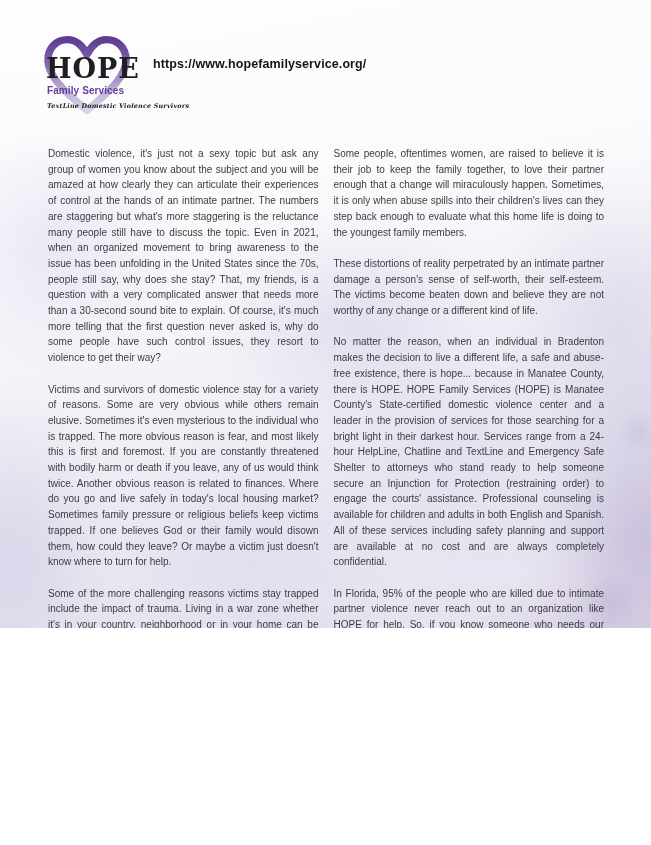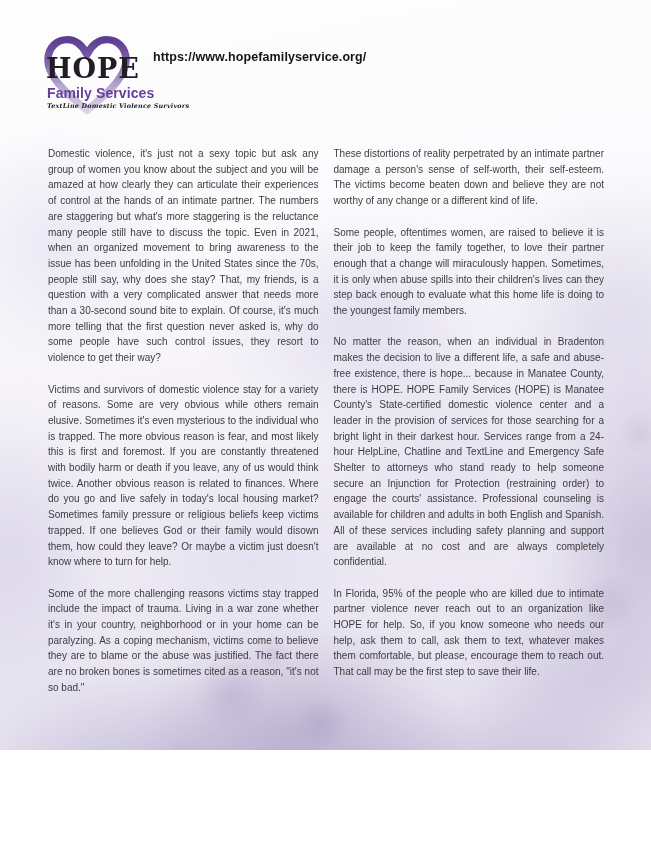--- a/index.html
+++ b/index.html
@@ -3,21 +3,21 @@
 <meta charset="utf-8">
 <style>
   html, body { margin: 0; padding: 0; }
   body {
     width: 651px; height: 845px;
     font-family: "Liberation Sans", sans-serif;
     background: #ffffff;
   }
   .page {
     position: relative;
-    width: 651px; height: 750px;
+    width: 651px; height: 628px;
     overflow: hidden;
     background: linear-gradient(170deg, #fefefe 0%, #fbfafc 30%, #f3f0f7 58%, #eae6f2 82%, #e6e1ef 100%);
   }
   
   .wash {
     position: absolute; inset: -45px;
     filter: blur(16px);
     background:
       radial-gradient(ellipse 230px 170px at 345px 790px, rgba(143,131,178,0.55), rgba(143,131,178,0) 72%),
       radial-gradient(ellipse 260px 185px at 185px 845px, rgba(155,144,189,0.50), rgba(155,144,189,0) 72%),
@@ -49,37 +49,38 @@
   .logo { position: absolute; left: 36px; top: 26px; width: 134px; height: 96px; }
   .logo svg { position: absolute; left: 4px; top: 9px; width: 94px; height: 80px; }
   .logo-hope {
     position: absolute; left: 10px; top: 29px;
     font-family: "DejaVu Serif", "Liberation Serif", serif;
     font-weight: 700; font-size: 27px; line-height: 1;
     letter-spacing: 1px; color: #221d25;
   }
   .logo-family {
     position: absolute; left: 11px; top: 60px;
-    font-weight: 700; font-size: 14px; line-height: 1;
+    font-weight: 700; font-size: 10px; line-height: 1;
     letter-spacing: 0.1px; color: #663d9e;
   }
   .logo-tagline {
     position: absolute; left: 11px; top: 77px;
     font-family: "DejaVu Serif", serif;
     font-style: italic; font-weight: 700;
     font-size: 6.4px; line-height: 1; color: #1b1b1b;
     letter-spacing: 0.2px; white-space: nowrap;
   }
   .title-block { position: absolute; left: 153px; top: 50px; }
   .page-title {
     margin: 0;
     font-size: 28px; font-weight: 300; line-height: 1.1;
     color: #58595b; letter-spacing: 0.4px;
   }
   .article-url {
+    margin-top: 7px;
     font-size: 12.5px; font-weight: 700;
     color: #151515; letter-spacing: 0.1px;
   }
   
   .content {
     position: absolute; left: 48px; top: 146px;
     width: 556px;
     display: flex; gap: 15px;
   }
   .col { width: 271px; }
@@ -134,22 +135,22 @@
     </div>
   </header>
 
   <main class="content">
     <div class="col">
       <p>Domestic violence, it's just not a sexy topic but ask any group of women you know about the subject and you will be amazed at how clearly they can articulate their experiences of control at the hands of an intimate partner. The numbers are staggering but what's more staggering is the reluctance many people still have to discuss the topic. Even in 2021, when an organized movement to bring awareness to the issue has been unfolding in the United States since the 70s, people still say, why does she stay? That, my friends, is a question with a very complicated answer that needs more than a 30-second sound bite to explain. Of course, it's much more telling that the first question never asked is, why do some people have such control issues, they resort to violence to get their way?</p>
       <p>Victims and survivors of domestic violence stay for a variety of reasons. Some are very obvious while others remain elusive. Sometimes it's even mysterious to the individual who is trapped. The more obvious reason is fear, and most likely this is first and foremost. If you are constantly threatened with bodily harm or death if you leave, any of us would think twice. Another obvious reason is related to finances. Where do you go and live safely in today's local housing market? Sometimes family pressure or religious beliefs keep victims trapped. If one believes God or their family would disown them, how could they leave? Or maybe a victim just doesn't know where to turn for help.</p>
       <p>Some of the more challenging reasons victims stay trapped include the impact of trauma. Living in a war zone whether it's in your country, neighborhood or in your home can be paralyzing. As a coping mechanism, victims come to believe they are to blame or the abuse was justified. The fact there are no broken bones is sometimes cited as a reason, "it's not so bad."</p>
     </div>
     <div class="col">
+      <p>Some people, oftentimes women, are raised to believe it is their job to keep the family together, to love their partner enough that a change will miraculously happen. Sometimes, it is only when abuse spills into their children's lives can they step back enough to evaluate what this home life is doing to the youngest family members.</p>
       <p>These distortions of reality perpetrated by an intimate partner damage a person's sense of self-worth, their self-esteem. The victims become beaten down and believe they are not worthy of any change or a different kind of life.</p>
-      <p>Some people, oftentimes women, are raised to believe it is their job to keep the family together, to love their partner enough that a change will miraculously happen. Sometimes, it is only when abuse spills into their children's lives can they step back enough to evaluate what this home life is doing to the youngest family members.</p>
       <p>No matter the reason, when an individual in Bradenton makes the decision to live a different life, a safe and abuse-free existence, there is hope... because in Manatee County, there is HOPE. HOPE Family Services (HOPE) is Manatee County's State-certified domestic violence center and a leader in the provision of services for those searching for a bright light in their darkest hour. Services range from a 24-hour HelpLine, Chatline and TextLine and Emergency Safe Shelter to attorneys who stand ready to help someone secure an Injunction for Protection (restraining order) to engage the courts' assistance. Professional counseling is available for children and adults in both English and Spanish. All of these services including safety planning and support are available at no cost and are always completely confidential.</p>
       <p>In Florida, 95% of the people who are killed due to intimate partner violence never reach out to an organization like HOPE for help. So, if you know someone who needs our help, ask them to call, ask them to text, whatever makes them comfortable, but please, encourage them to reach out. That call may be the first step to save their life.</p>
     </div>
   </main>
 
   <div class="faint-line"></div>
 
   <footer class="footer">
     <span>58</span><span class="sep">|</span><span>BMAG</span>
   </footer>

